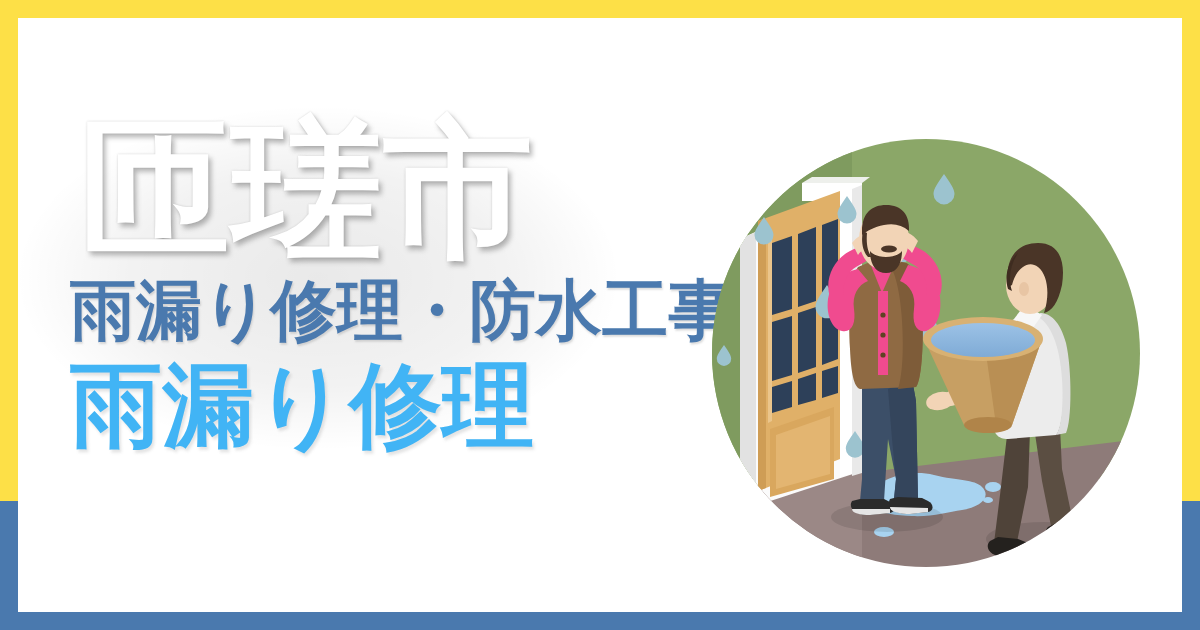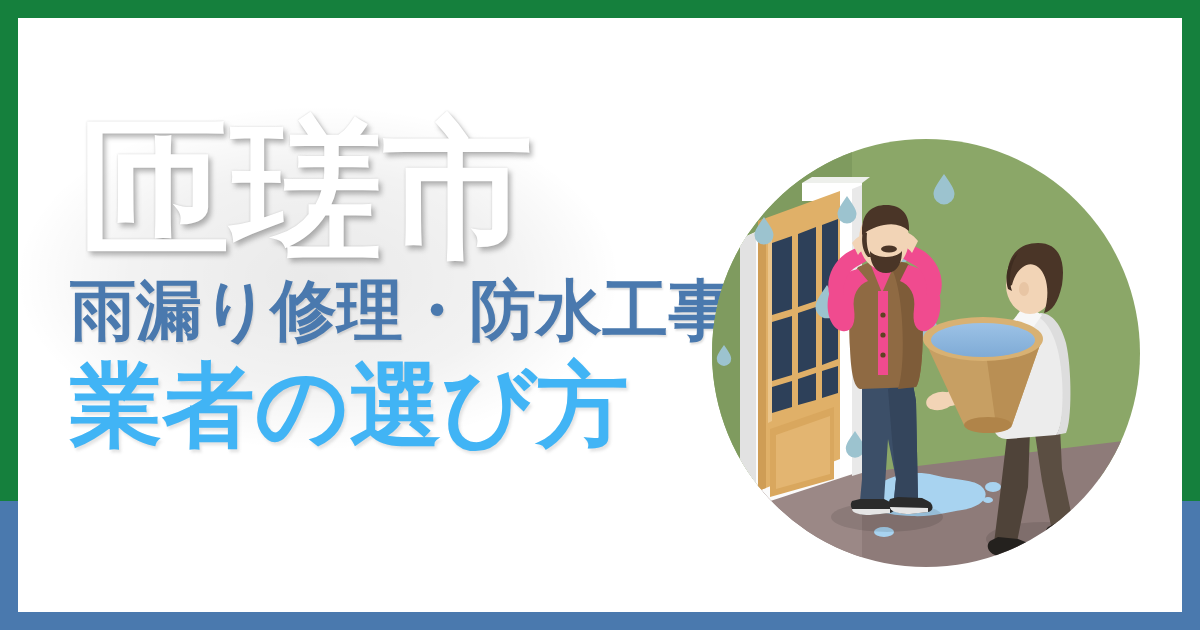--- a/index.html
+++ b/index.html
@@ -5,21 +5,21 @@
   * { margin:0; padding:0; box-sizing:border-box; }
   html,body { width:1200px; height:630px; }
   body {
     font-family:"DejaVu Sans","Liberation Sans",sans-serif;
     background:#4a79ae;
     overflow:hidden;
   }
   #canvas {
     position:relative;
     width:1200px; height:501px;
-    background:#15803d;
+    background:#fde047;
   }
   
   #panel {
     position:absolute;
     left:18px; top:18px;
     width:1164px; height:594px;
     background:#ffffff;
     overflow:hidden;
   }
   
@@ -84,21 +84,21 @@
 <body>
 
 <div id="canvas">
   <div id="panel">
 
     <div id="wash"></div>
 
     <div id="textcol">
       <div class="city">匝瑳市</div>
       <div class="subtitle">雨漏り修理・防水工事</div>
-      <div class="headline">業者の選び方</div>
+      <div class="headline">雨漏り修理</div>
     </div>
 
     <div id="illo">
       <svg viewBox="0 0 428 428" xmlns="http://www.w3.org/2000/svg" aria-hidden="true">
         <defs>
           <clipPath id="circClip">
               <circle cx="214" cy="214" r="214"></circle>
             </clipPath>
           <linearGradient id="gWater" x1="0" y1="0" x2="0" y2="1">
             <stop offset="0" stop-color="#9cc2e6"></stop>

